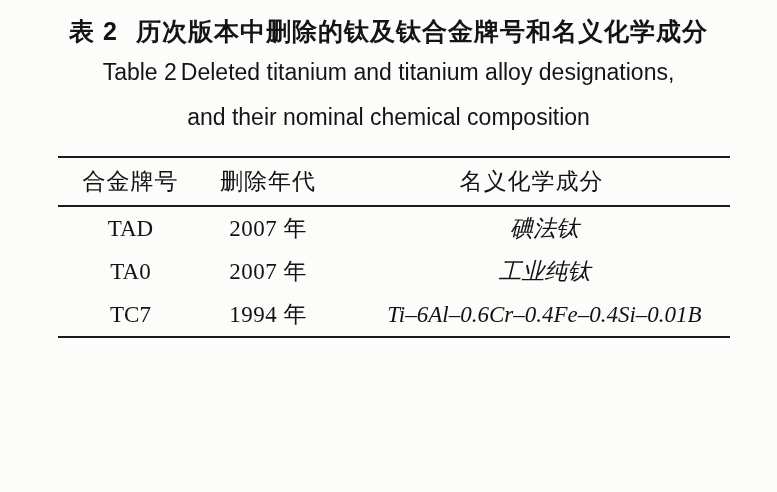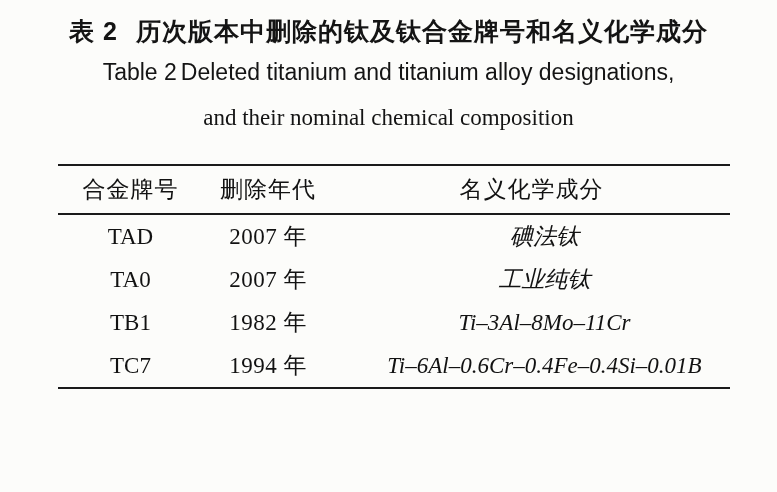--- a/index.html
+++ b/index.html
@@ -33,30 +33,30 @@
     letter-spacing: 1px;
     gap: 18px;
   }
   .cap-en {
     font-family: "Liberation Sans", sans-serif;
     font-size: 23px;
     line-height: 45px;
     gap: 4px;
   }
   .cap-en2 {
-    font-family: Liberation Serif, serif;
+    font-family: Liberation Sans, sans-serif;
     font-size: 23px;
     line-height: 45px;
   }
   
   .data-table {
     border-collapse: collapse;
     table-layout: fixed;
     margin-left: 58px;
-    margin-top: 24px;
+    margin-top: 16px;
     width: 672px;
     font-family: "Liberation Serif", serif;
     font-size: 23px;
     color: #121212;
     border-bottom: 2px solid #1a1a1a;
   }
   .data-table thead tr {
     border-top: 2px solid #1a1a1a;
     border-bottom: 2px solid #1a1a1a;
   }
@@ -121,25 +121,20 @@
         <td class="cell-designation">TAD</td>
         <td class="cell-year">2007 年</td>
         <td class="cell-comp">碘法钛</td>
       </tr>
       <tr>
         <td class="cell-designation">TA0</td>
         <td class="cell-year">2007 年</td>
         <td class="cell-comp">工业纯钛</td>
       </tr>
       <tr>
-        <td class="cell-designation">TB1</td>
-        <td class="cell-year">1982 年</td>
-        <td class="cell-comp">Ti–3Al–8Mo–11Cr</td>
-      </tr>
-      <tr>
         <td class="cell-designation">TC7</td>
         <td class="cell-year">1994 年</td>
         <td class="cell-comp">Ti–6Al–0.6Cr–0.4Fe–0.4Si–0.01B</td>
       </tr>
     </tbody>
   </table>
 
 </div>
 
 </body></html>

